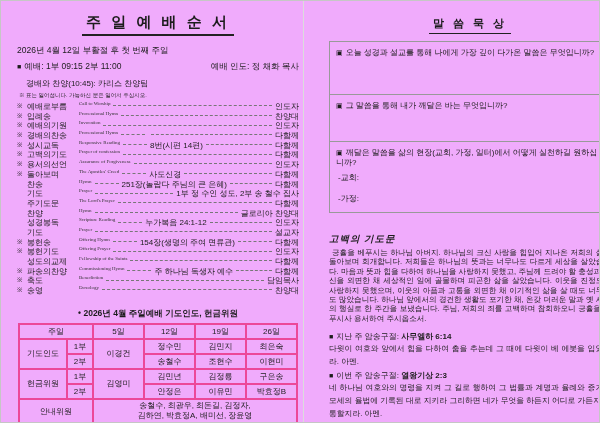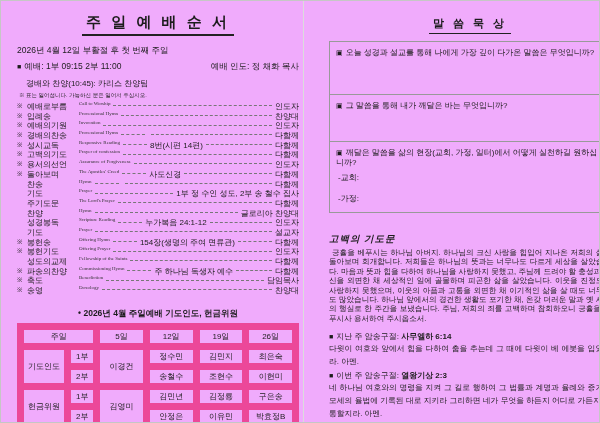--- a/index.html
+++ b/index.html
@@ -21,21 +21,21 @@
   .order-row{display:flex;align-items:flex-start;height:9.7px;font-size:8px;white-space:nowrap;}
   .std{width:10px;font-size:6.5px;flex:0 0 auto;}
   .klabel{width:50px;flex:0 0 auto;text-align:justify;text-align-last:justify;}
   .en{font-size:5px;color:#333;margin-left:2px;flex:0 0 auto;font-family:"Liberation Serif",serif;}
   .leader{flex:1 1 auto;border-top:1px dashed #777;height:0;margin:0 3px;min-width:5px;align-self:center;}
   .leader.short{flex:0 0 24px;}
   .mid{flex:0 0 auto;}
   .who{flex:0 0 auto;text-align:right;}
   .tbl-title{text-align:center;font-size:8.5px;font-weight:bold;margin-top:13px;}
   table.duty{border-collapse:collapse;margin:3px auto 0;font-size:8px;}
-  table.duty td{border:7px solid #ec4899;text-align:center;padding:1px 3px;height:11px;}
+  table.duty td{border:2px solid #ec4899;text-align:center;padding:1px 3px;height:11px;}
   td.c-group{width:40px;} td.c-part{width:18px;} td.c-day{width:43px;}
   td.usher-names{line-height:10.5px;}
   .qbox{border:1px solid #999;margin-top:7px;}
   .qsec{padding:6px 6px;border-bottom:1px solid #999;}
   .qsec:last-child{border-bottom:none;}
   .qsec .qtext{font-size:8px;line-height:10px;}
   .q1{min-height:40px;} .q2{min-height:34px;} .q3{padding-bottom:8px;}
   .qb{font-size:7px;margin-right:3px;}
   .field-line{font-size:8px;margin-top:10px;margin-left:2px;}
   .field-line.first{margin-top:4px;}
@@ -127,20 +127,21 @@
           <span class="leader short"></span>
           <span class="mid">사도신경</span>
           <span class="leader"></span>
           <span class="who">다함께</span>
         </div>
         <div class="order-row">
           <span class="std"></span>
           <span class="klabel">찬송</span>
           <span class="en">Hymn</span>
           <span class="leader short"></span>
+          <span class="mid">251장(놀랍다 주님의 큰 은혜)</span>
           <span class="leader"></span>
           <span class="who">다함께</span>
         </div>
         <div class="order-row">
           <span class="std"></span>
           <span class="klabel">기도</span>
           <span class="en">Prayer</span>
           <span class="leader"></span>
           <span class="who">1부 정 수인 성도, 2부 송 철수 집사</span>
         </div>

